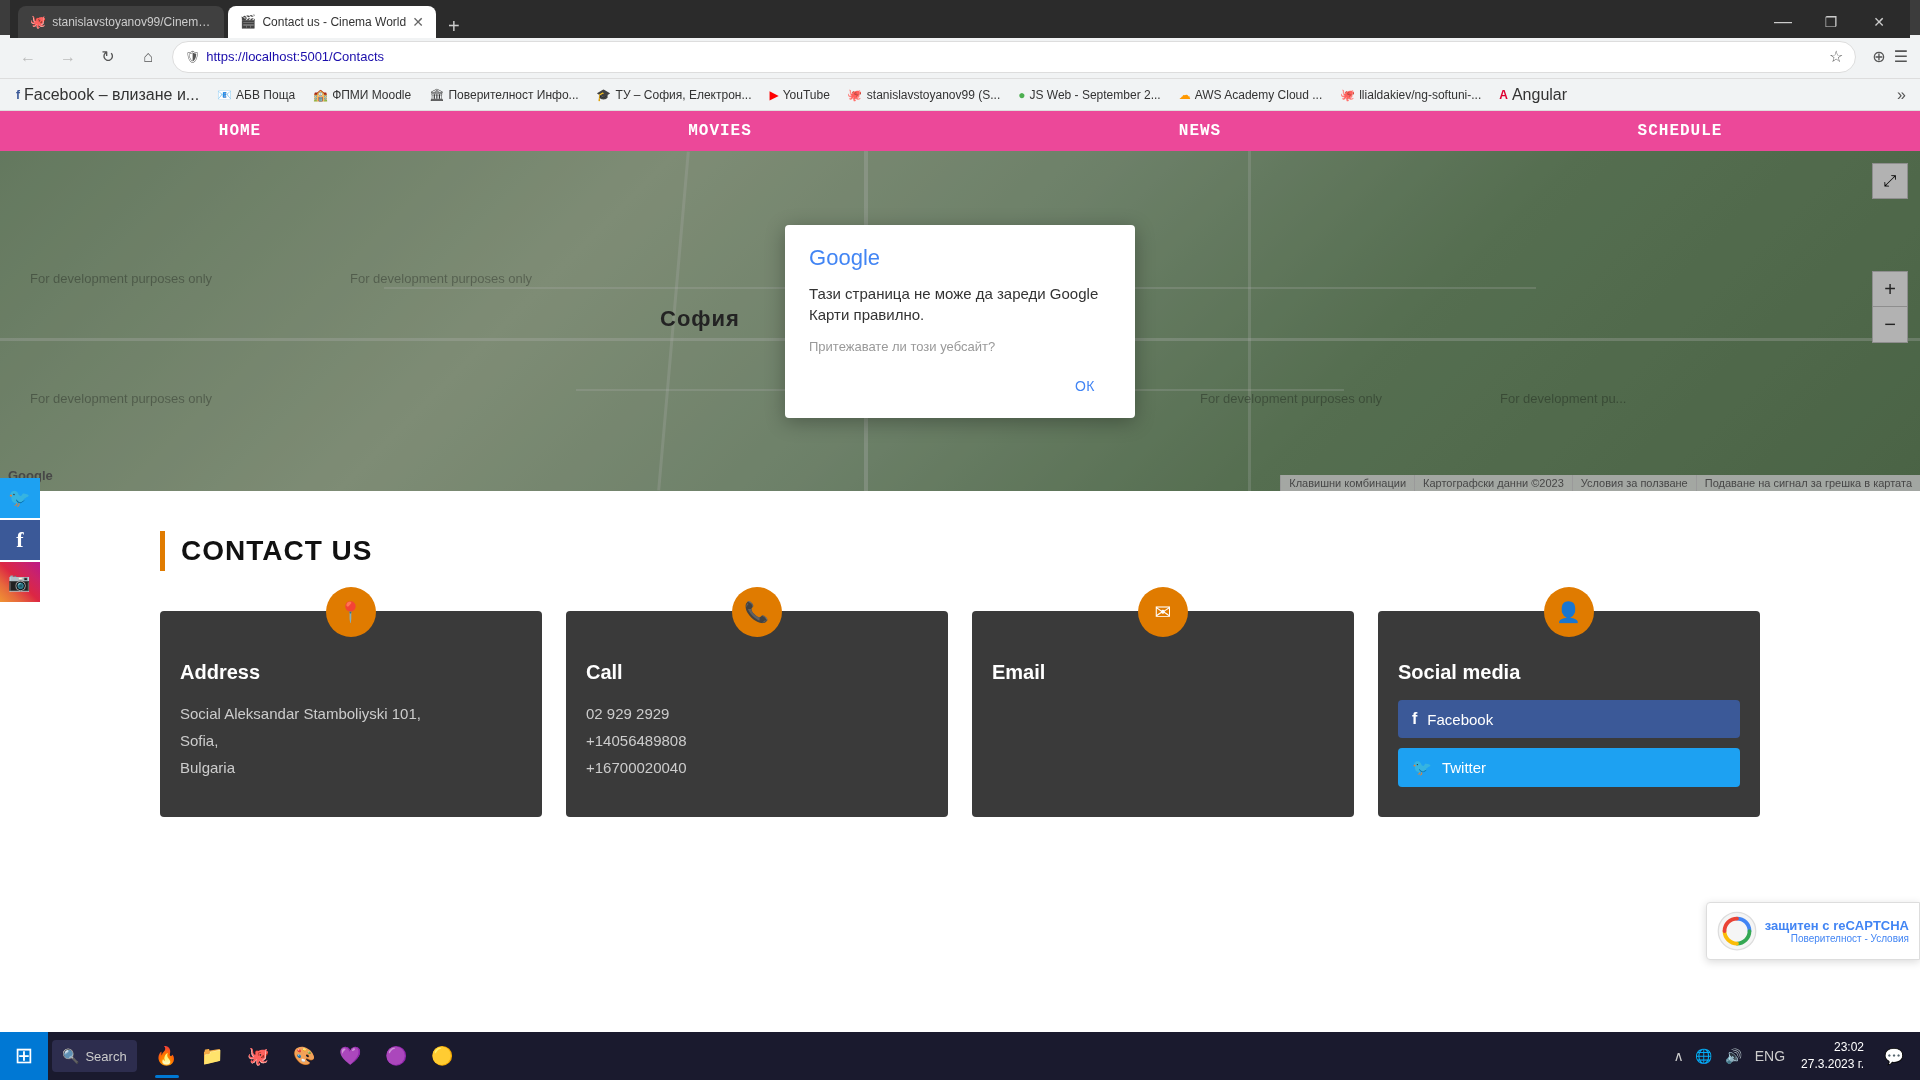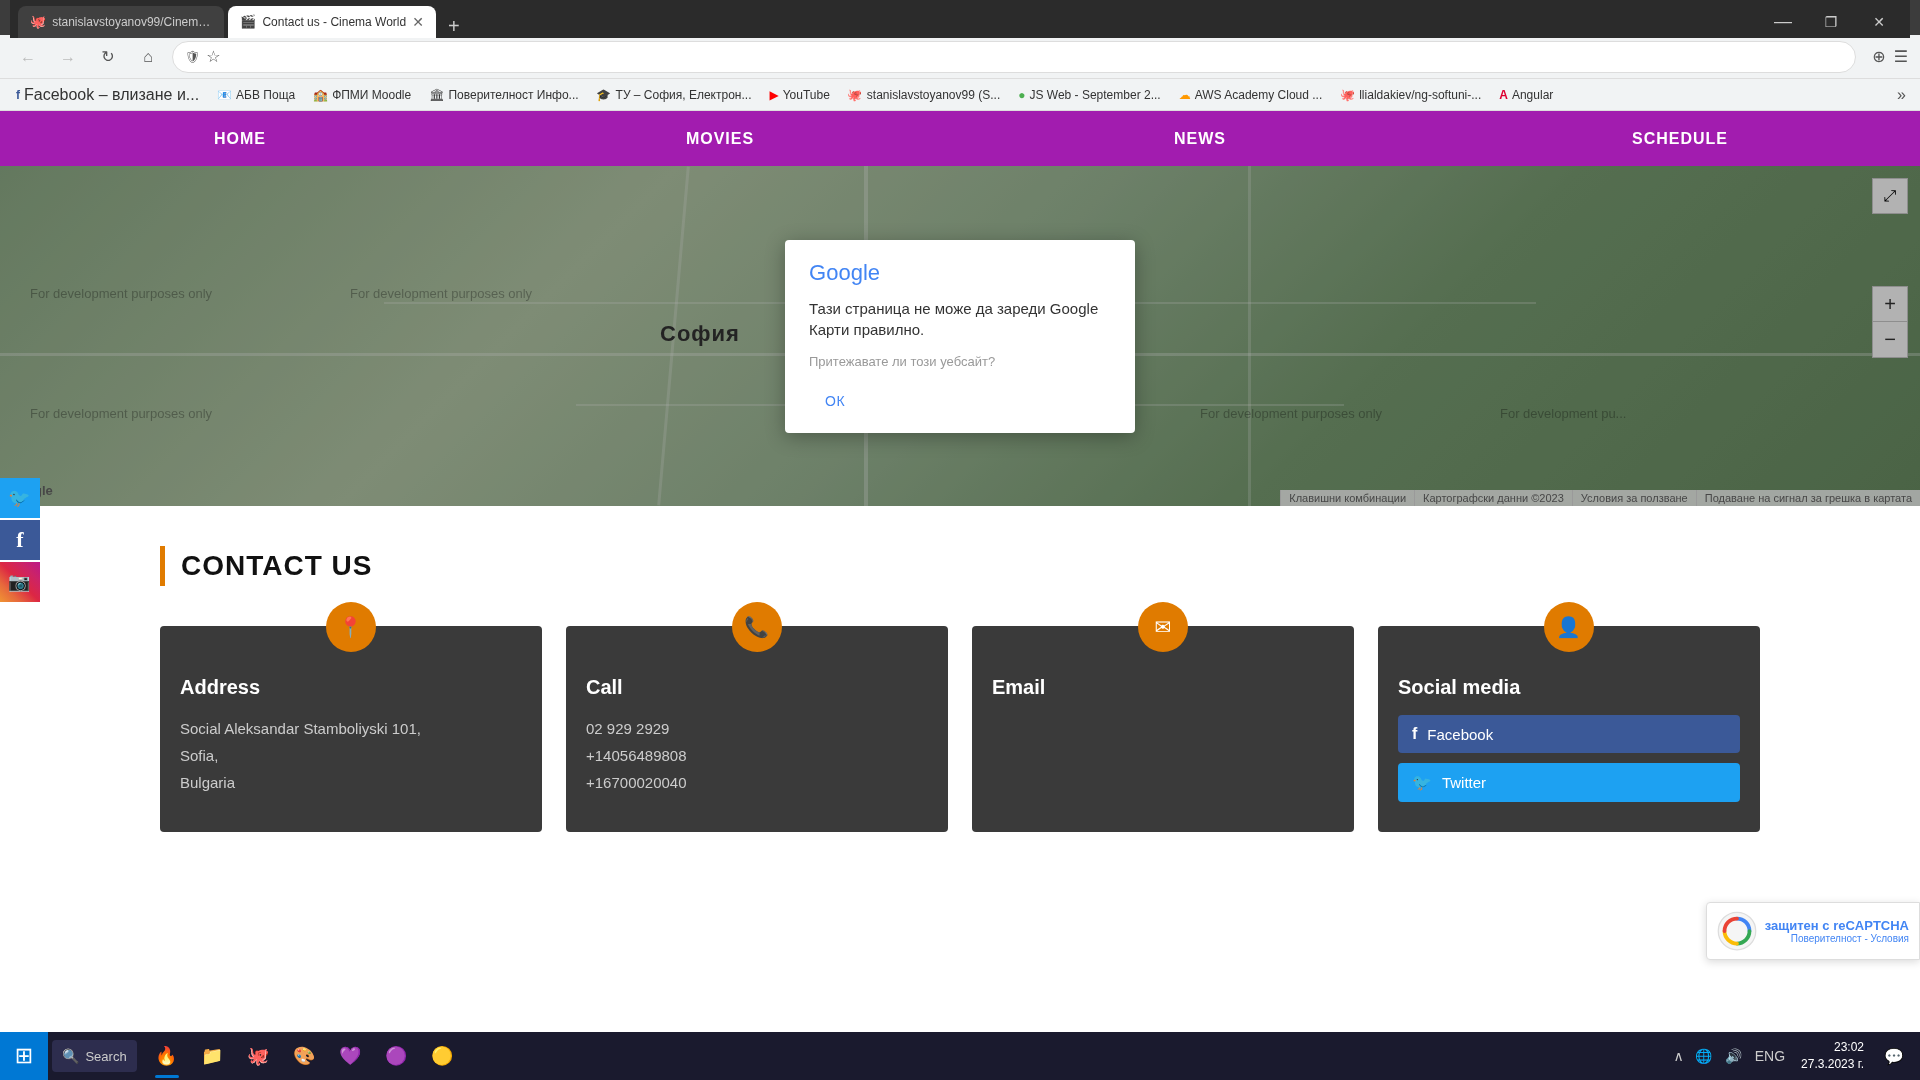--- a/index.html
+++ b/index.html
@@ -23,21 +23,21 @@
     .star-icon { color: #555; font-size: 16px; }
 
     .bookmarks-bar { background: #f1f3f4; height: 32px; display: flex; align-items: center; padding: 0 8px; gap: 2px; border-bottom: 1px solid #ddd; overflow: hidden; }
     .bookmark-item { display: flex; align-items: center; gap: 4px; padding: 2px 8px; border-radius: 4px; cursor: pointer; font-size: 12px; color: #333; white-space: nowrap; }
     .bookmark-more { margin-left: auto; color: #555; font-size: 16px; cursor: pointer; padding: 2px 6px; }
 
     
     .app { width: 1920px; }
 
     
-    .nav-bar { background: #a21caf; height: 55px; display: flex; align-items: center; }
+    .nav-bar { background: #ec4899; height: 40px; display: flex; align-items: center; font-family: Liberation Mono, monospace; }
     .nav-item { flex: 1; text-align: center; color: #fff; font-weight: bold; font-size: 16px; letter-spacing: 1px; cursor: pointer; height: 100%; display: flex; align-items: center; justify-content: center; }
     .nav-item.with-arrow::after { content: ' ▼'; font-size: 12px; }
 
     
     .map-container { width: 100%; height: 340px; background: #c8d8c0; position: relative; overflow: hidden; }
     .map-bg { width: 100%; height: 100%; background: linear-gradient(135deg, #8fad88 0%, #b5c9a8 30%, #9cb896 50%, #7a9e73 70%, #6b8f64 100%); position: relative; }
     .map-city { position: absolute; top: 155px; left: 660px; font-size: 22px; font-weight: bold; color: #333; letter-spacing: 1px; }
     .map-controls { position: absolute; right: 12px; top: 120px; display: flex; flex-direction: column; gap: 0; }
     .map-ctrl-btn { width: 36px; height: 36px; background: #fff; border: 1px solid #ccc; display: flex; align-items: center; justify-content: center; font-size: 20px; cursor: pointer; color: #333; }
     .map-fullscreen { position: absolute; right: 12px; top: 12px; background: #fff; border: 1px solid #ccc; width: 36px; height: 36px; display: flex; align-items: center; justify-content: center; cursor: pointer; }
@@ -46,21 +46,21 @@
     .map-bottom-item { padding: 2px 8px; border-left: 1px solid #ddd; cursor: pointer; }
     .map-dev-text { color: rgba(0,0,0,0.3); font-size: 13px; position: absolute; }
 
     
     .map-dialog-overlay { position: absolute; top: 0; left: 0; width: 100%; height: 100%; background: rgba(0,0,0,0.3); display: flex; align-items: center; justify-content: center; z-index: 10; }
     .map-dialog { background: #fff; border-radius: 4px; width: 350px; padding: 20px 24px 16px; box-shadow: 0 4px 20px rgba(0,0,0,0.3); }
     .map-dialog-logo { font-size: 18px; color: #555; margin-bottom: 12px; }
     .map-dialog-logo span { color: #4285f4; font-weight: 500; font-size: 22px; }
     .map-dialog-text { font-size: 15px; color: #333; margin-bottom: 14px; line-height: 1.4; }
     .map-dialog-sub { font-size: 13px; color: #999; margin-bottom: 16px; }
-    .map-dialog-btn-row { display: flex; justify-content: flex-start; }
+    .map-dialog-btn-row { display: flex; justify-content: flex-end; }
     .map-dialog-ok { background: transparent; border: none; color: #4285f4; font-size: 14px; font-weight: 500; cursor: pointer; padding: 8px 16px; letter-spacing: 0.5px; border-radius: 4px; }
 
     
     .contact-section { padding: 40px 160px 40px; background: #fff; }
     .contact-title-row { display: flex; align-items: center; gap: 0; margin-bottom: 40px; }
     .contact-title-bar { width: 5px; height: 40px; background: #e07b00; margin-right: 16px; }
     .contact-title { font-size: 28px; font-weight: 700; color: #111; letter-spacing: 1px; }
 
     .contact-cards { display: flex; gap: 24px; }
     .contact-card { background: #3a3a3a; border-radius: 4px; padding: 24px 20px 20px; flex: 1; position: relative; padding-top: 50px; }
@@ -136,20 +136,21 @@
   </div>
 </div>
 
 <div class="browser-nav">
   <button class="nav-btn disabled">←</button>
   <button class="nav-btn disabled">→</button>
   <button class="nav-btn">↻</button>
   <button class="nav-btn">⌂</button>
   <div class="address-bar">
     <span class="lock-icon">🛡</span>
+    <span class="address-url">https://localhost:5001/Contacts</span>
     <span class="star-icon">☆</span>
   </div>
   <div style="display:flex;gap:8px;margin-left:8px;">
     <span style="color:#555;font-size:16px;cursor:pointer;">⊕</span>
     <span style="color:#555;font-size:16px;cursor:pointer;">☰</span>
   </div>
 </div>
 
 <div class="bookmarks-bar">
   <div class="bookmark-item">
@@ -187,21 +188,21 @@
   <div class="bookmark-item">
     <span style="color:#ff9900;">☁</span>
     <span style="font-size:12px;">AWS Academy Cloud ...</span>
   </div>
   <div class="bookmark-item">
     <span>🐙</span>
     <span style="font-size:12px;">llialdakiev/ng-softuni-...</span>
   </div>
   <div class="bookmark-item">
     <span style="color:#dd0031;font-weight:bold;">A</span>
-    <span style="font-size:12px;">Angular</span>
+    <span style="font-size:16px;">Angular</span>
   </div>
   <span class="bookmark-more">»</span>
 </div>
 
 <div class="app">
 
   <div class="nav-bar">
     <div class="nav-item">
       <span>HOME</span>
     </div>

